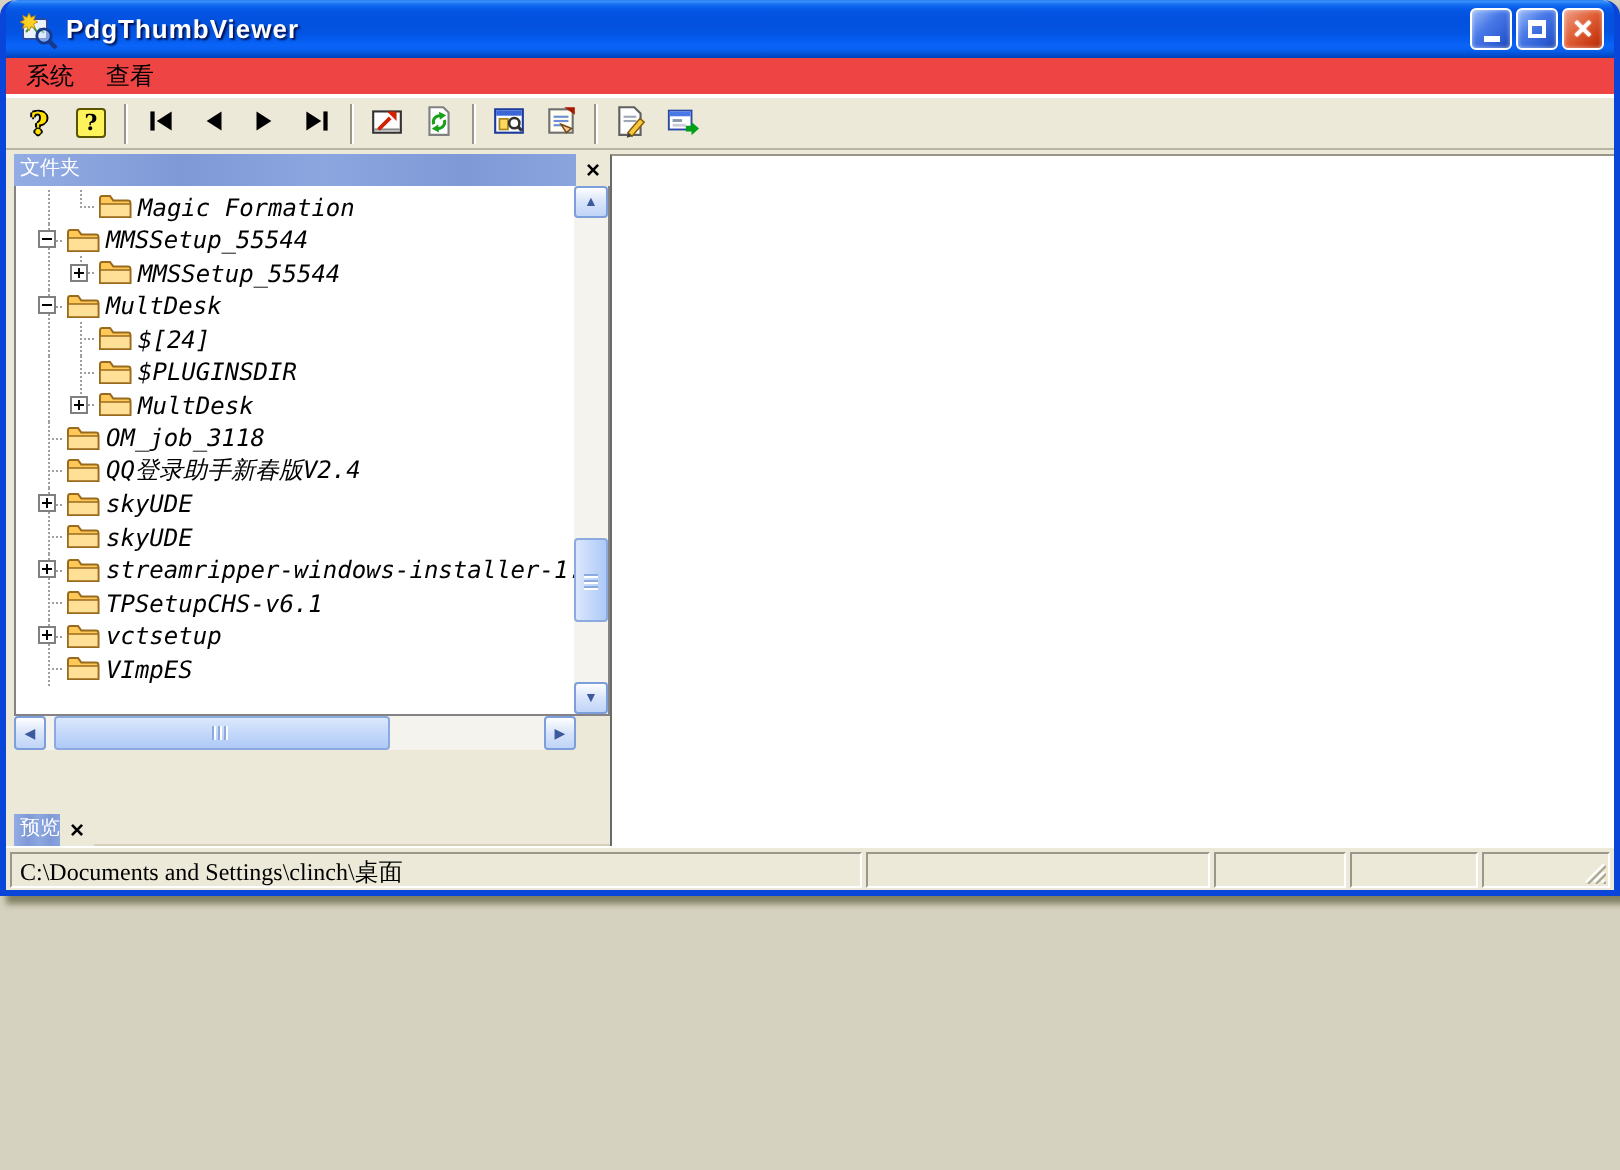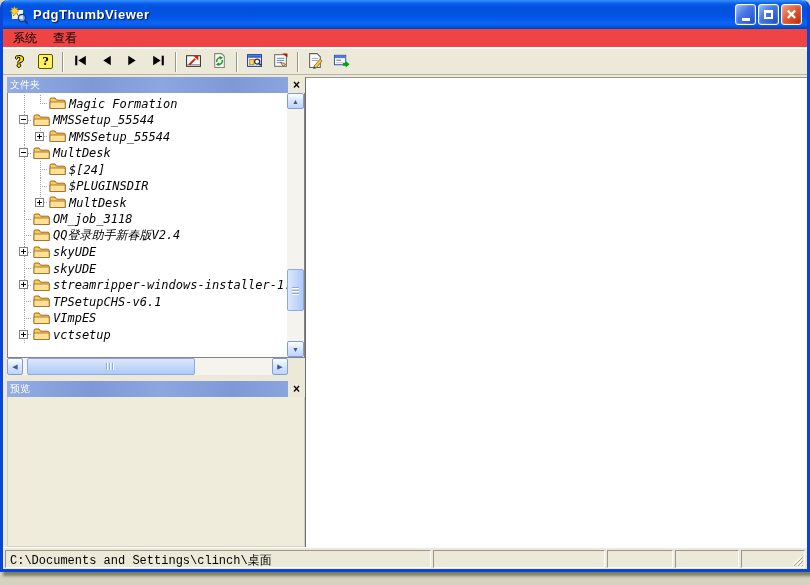--- a/index.html
+++ b/index.html
@@ -1,19 +1,19 @@
 <!DOCTYPE html>
 <html><head>
 <meta charset="utf-8">
 <style>
   * { margin:0; padding:0; box-sizing:border-box; }
   html,body { width:810px; height:585px; background:#D6D2C0; font-family:"Liberation Sans", sans-serif; overflow:hidden; }
 
   .win {
-    position:absolute; left:0; top:0; width:810px; height:572px;
+    position:absolute; left:0; top:0; width:810px; height:448px;
     border:3px solid #0845D8; border-top:none;
     border-radius:8px 8px 0 0;
     background:#ECE9D8;
     box-shadow:3px 4px 3px rgba(60,60,20,.55);
     display:flex; flex-direction:column;
   }
 
   
   .titlebar {
     height:29px; flex:none; border-radius:6px 6px 0 0;
@@ -138,30 +138,30 @@
   }
   .hthumb::after {
     content:""; position:absolute; top:4px; bottom:4px; left:78px; width:9px;
     background-image:repeating-linear-gradient(to right,#8CAAE0 0 1px,#fff 1px 2px,transparent 2px 3px);
   }
   .hsb-corner { width:17px; background:#ECE9D8; }
 
   
   .splitter { height:6px; flex:none; background:#ECE9D8; cursor:row-resize; }
   .preview-body { flex:1; background:#EFECDB; border:1px solid #D4D0BC; border-top:none; }
-  .previewpanel { flex:1; display:flex; flex-direction:column; min-height:0; }
+  .previewpanel { flex:1; display:flex; min-height:0;align-items:flex-end; }
 
   
   .statusbar {
     height:22px; flex:none; background:#ECE9D8; border-top:1px solid #fff;
     display:flex; align-items:stretch; padding:2px 2px 1px 2px; gap:2px;
   }
   .ssec {
     position:relative; border:1px solid; border-color:#9A968A #fff #fff #9A968A;
-    font-family:Liberation Mono, monospace; font-size:12px; color:#000;
+    font-family:Liberation Serif, serif; font-size:12px; color:#000;
     padding:1px 4px 0 4px; white-space:nowrap; overflow:hidden;
   }
   .grip { position:absolute; right:1px; bottom:1px; width:13px; height:13px; cursor:nwse-resize; }
 </style>
 </head>
 <body>
 
 <div class="win">
 
   <div class="titlebar">
@@ -408,36 +408,36 @@
             </div>
             <div class="tree-row">
               <span class="cell vline conn"></span>
               <span class="folder"><svg viewBox="0 0 17 14">
                   <path d="M1 3.2 C1 2.5 1.5 2 2.2 2 H6 L7.6 4.2 H15 C15.7 4.2 16.2 4.7 16.2 5.4 V12.5 H1 Z" fill="#FFC857" stroke="#996B1F"></path>
                   <path d="M1 6 H16.2 V12.5 H1 Z" fill="#FFE096" stroke="#996B1F" stroke-width=".8"></path>
                 </svg></span>
               <span class="tlabel">TPSetupCHS-v6.1</span>
             </div>
             <div class="tree-row">
-              <span class="cell vline conn"></span>
-              <span class="folder"><svg viewBox="0 0 17 14">
-                  <path d="M1 3.2 C1 2.5 1.5 2 2.2 2 H6 L7.6 4.2 H15 C15.7 4.2 16.2 4.7 16.2 5.4 V12.5 H1 Z" fill="#FFC857" stroke="#996B1F"></path>
-                  <path d="M1 6 H16.2 V12.5 H1 Z" fill="#FFE096" stroke="#996B1F" stroke-width=".8"></path>
-                </svg></span>
-              <span class="tlabel">VImpES</span>
-            </div>
-            <div class="tree-row">
               <span class="cell vline conn">
                 <span class="ebox plus"></span>
               </span>
               <span class="folder"><svg viewBox="0 0 17 14">
                   <path d="M1 3.2 C1 2.5 1.5 2 2.2 2 H6 L7.6 4.2 H15 C15.7 4.2 16.2 4.7 16.2 5.4 V12.5 H1 Z" fill="#FFC857" stroke="#996B1F"></path>
                   <path d="M1 6 H16.2 V12.5 H1 Z" fill="#FFE096" stroke="#996B1F" stroke-width=".8"></path>
                 </svg></span>
               <span class="tlabel">vctsetup</span>
+            </div>
+            <div class="tree-row">
+              <span class="cell vline conn"></span>
+              <span class="folder"><svg viewBox="0 0 17 14">
+                  <path d="M1 3.2 C1 2.5 1.5 2 2.2 2 H6 L7.6 4.2 H15 C15.7 4.2 16.2 4.7 16.2 5.4 V12.5 H1 Z" fill="#FFC857" stroke="#996B1F"></path>
+                  <path d="M1 6 H16.2 V12.5 H1 Z" fill="#FFE096" stroke="#996B1F" stroke-width=".8"></path>
+                </svg></span>
+              <span class="tlabel">VImpES</span>
             </div>
           </div>
         <div class="vsb">
           <span class="sbtn up">▲</span>
           <span class="vthumb"></span>
           <span class="sbtn down">▼</span>
         </div>
       </div>
       <div class="hsbrow">
         <div class="hsb">

